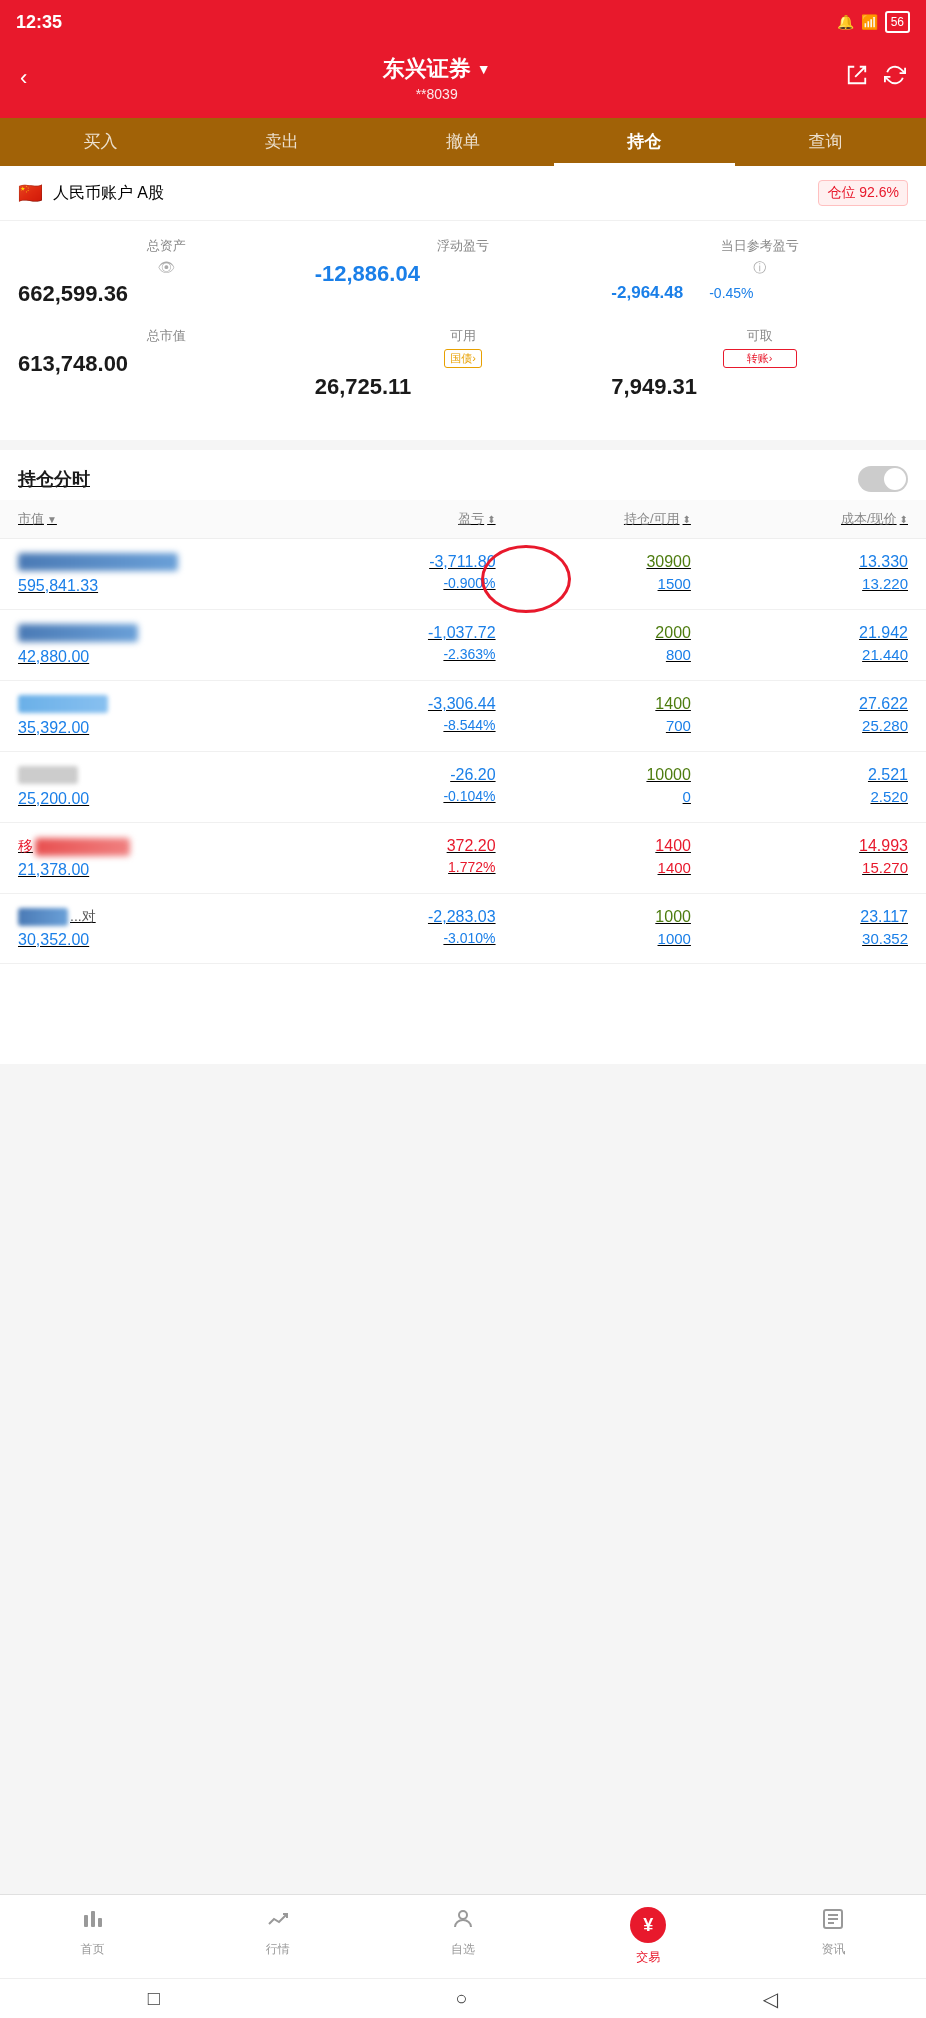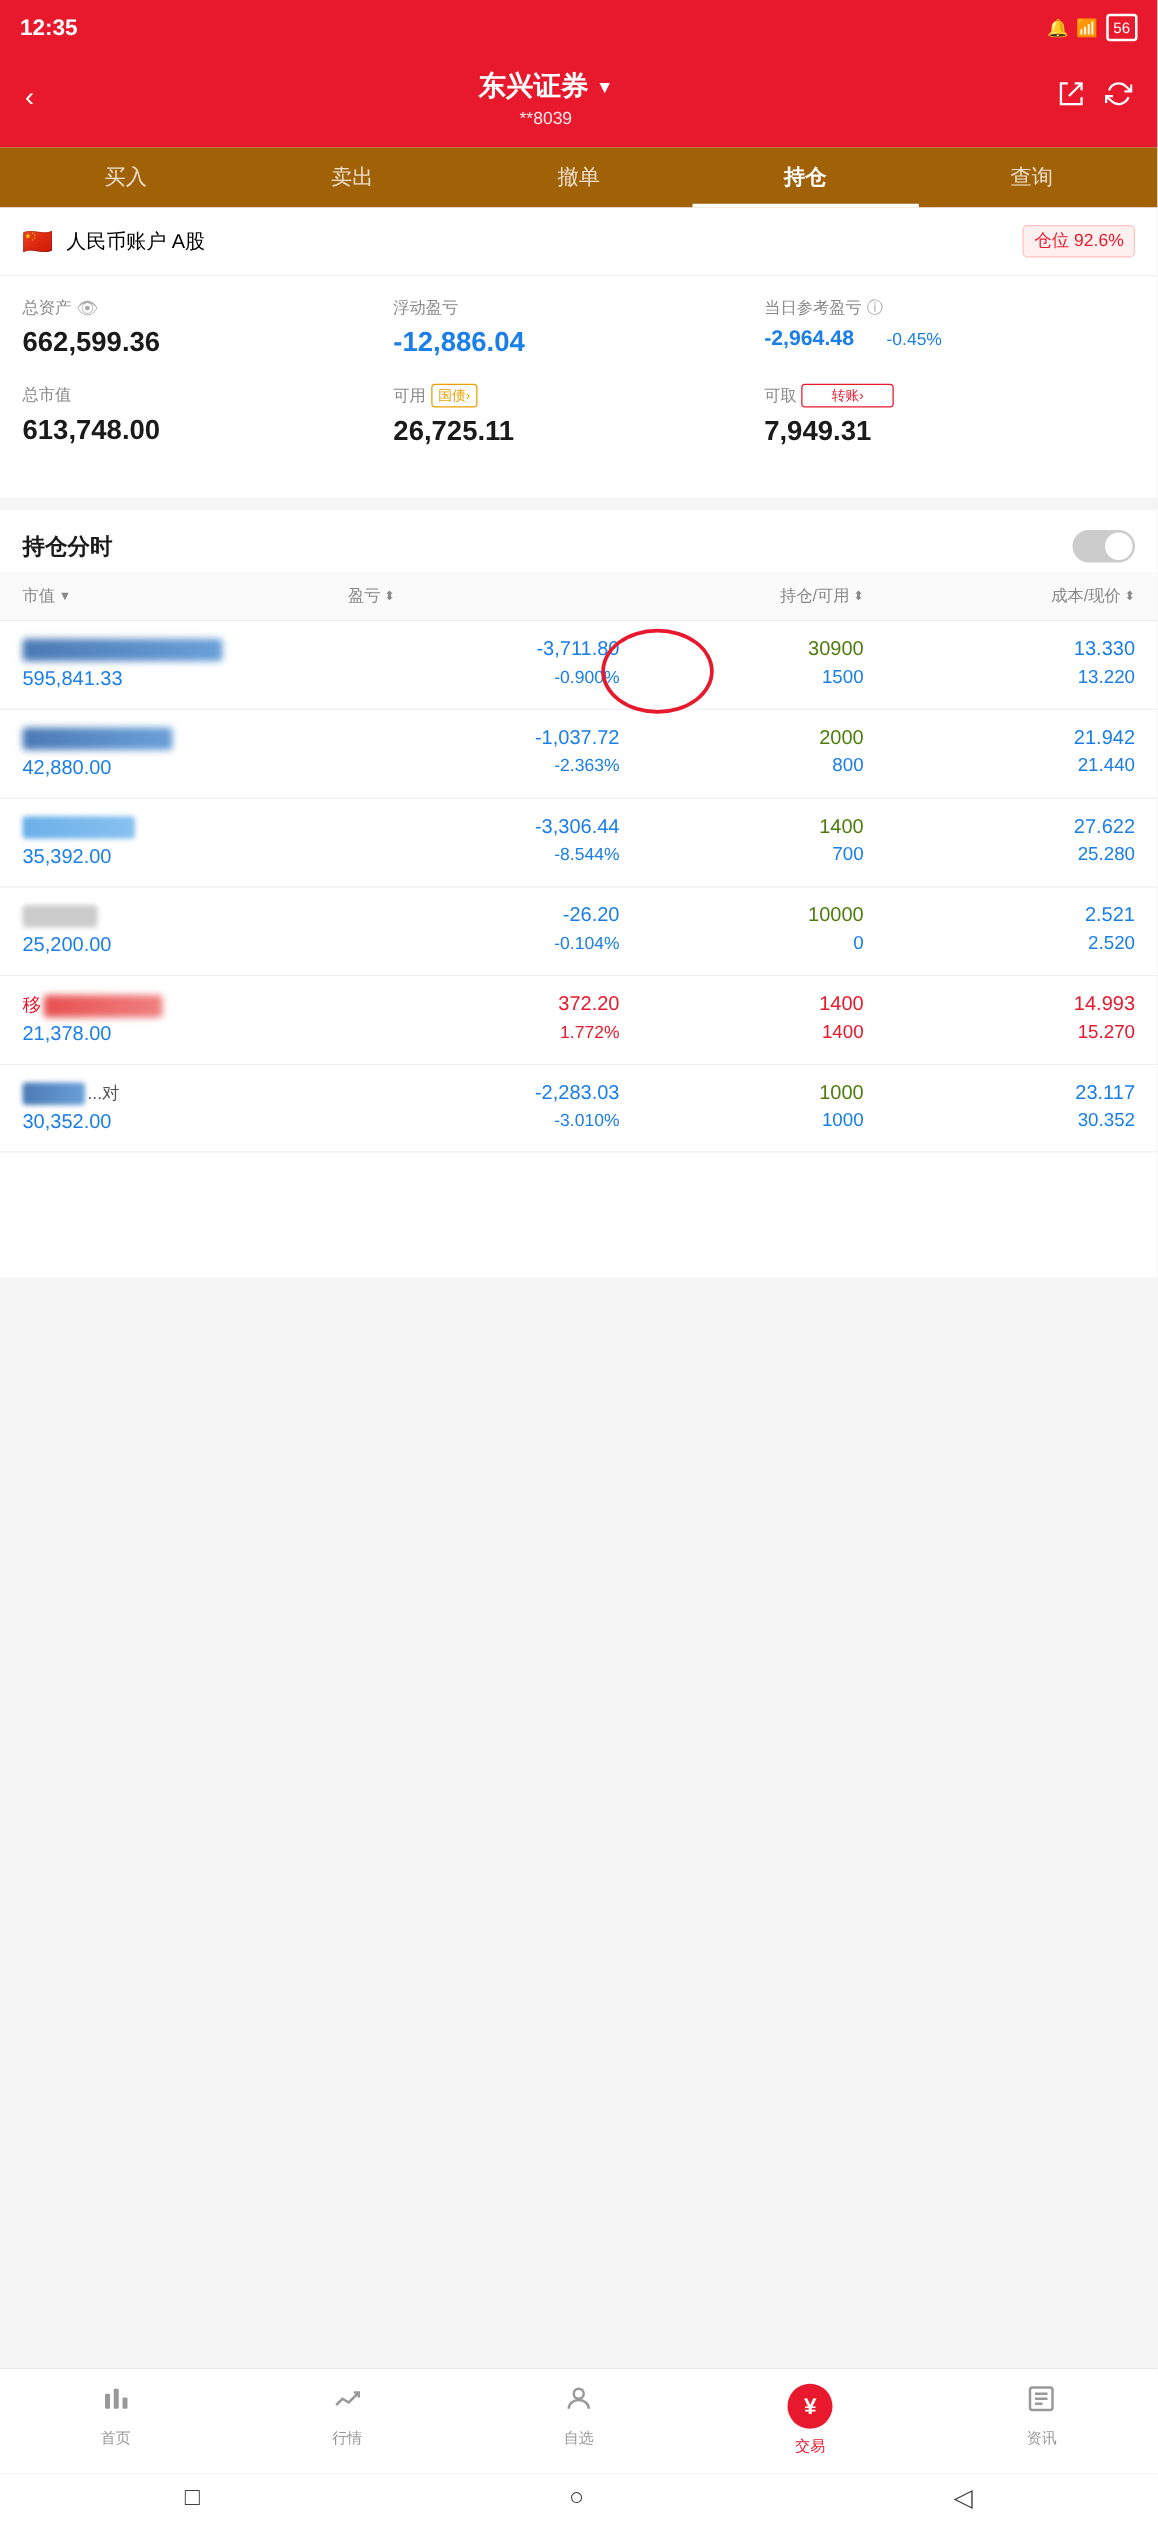--- a/index.html
+++ b/index.html
@@ -137,20 +137,21 @@
     .stat-item {
       flex: 1;
     }
     .stat-label {
       font-size: 13px;
       color: #888;
       display: flex;
       align-items: center;
       gap: 4px;
       margin-bottom: 6px;
+      flex-direction: column;
     }
     .stat-value {
       font-size: 22px;
       font-weight: bold;
       color: #1a1a1a;
     }
     .stat-value.negative {
       color: #1a7fe8;
     }
     .stat-value.small {
@@ -185,20 +186,21 @@
     .info-icon {
       font-size: 13px;
       color: #aaa;
       cursor: pointer;
     }
 
     
     .holdings-section {
       background: white;
       margin-top: 10px;
+      text-decoration: underline;
     }
 
     .holdings-header {
       padding: 16px 18px 8px;
       display: flex;
       align-items: center;
       justify-content: space-between;
     }
     .holdings-title {
       font-size: 18px;
@@ -235,21 +237,21 @@
       background: #fafafa;
     }
     .th {
       font-size: 13px;
       color: #888;
       display: flex;
       align-items: center;
       gap: 3px;
     }
     .th:nth-child(1) { flex: 1.2; }
-    .th:nth-child(2) { flex: 1; text-align: right; }
+    .th:nth-child(2) { flex: 1; text-align: right; justify-content: flex-end; }
     .th:nth-child(3) { flex: 0.9; text-align: right; justify-content: flex-end; }
     .th:nth-child(4) { flex: 1; text-align: right; justify-content: flex-end; }
     .sort-icon { font-size: 10px; }
 
     
     .stock-row {
       padding: 14px 18px;
       border-bottom: 1px solid #f0f0f0;
       display: flex;
       position: relative;

